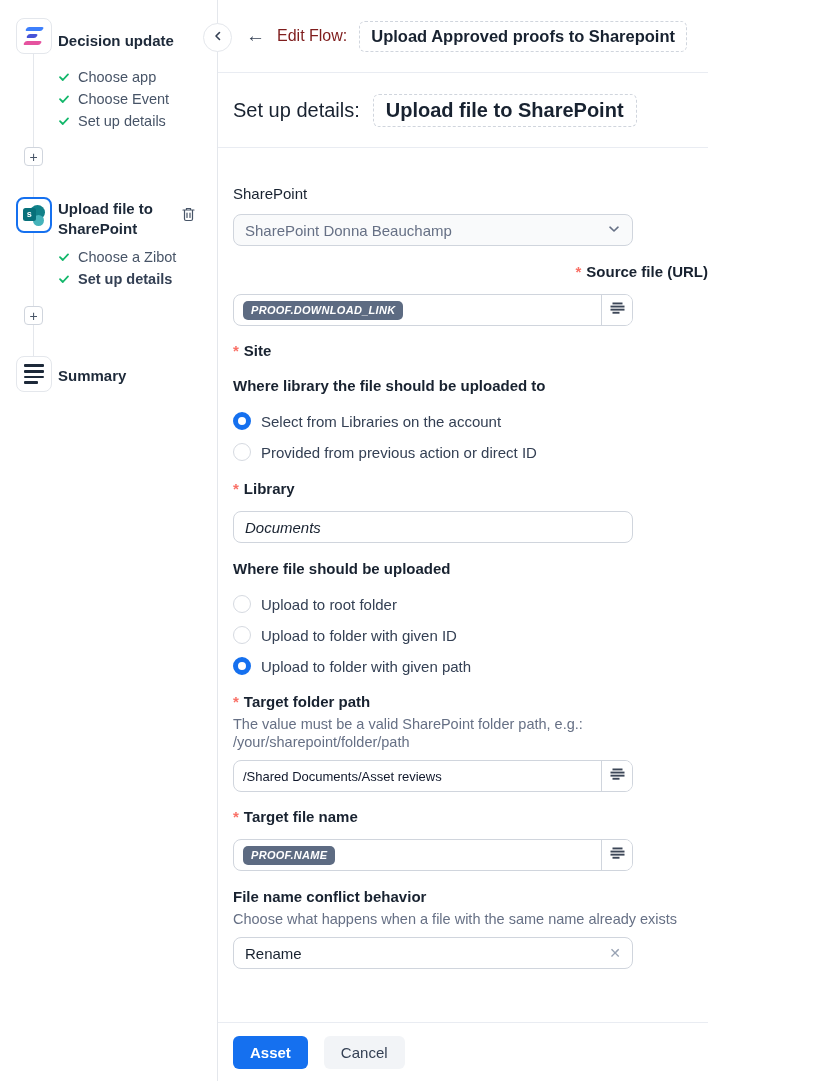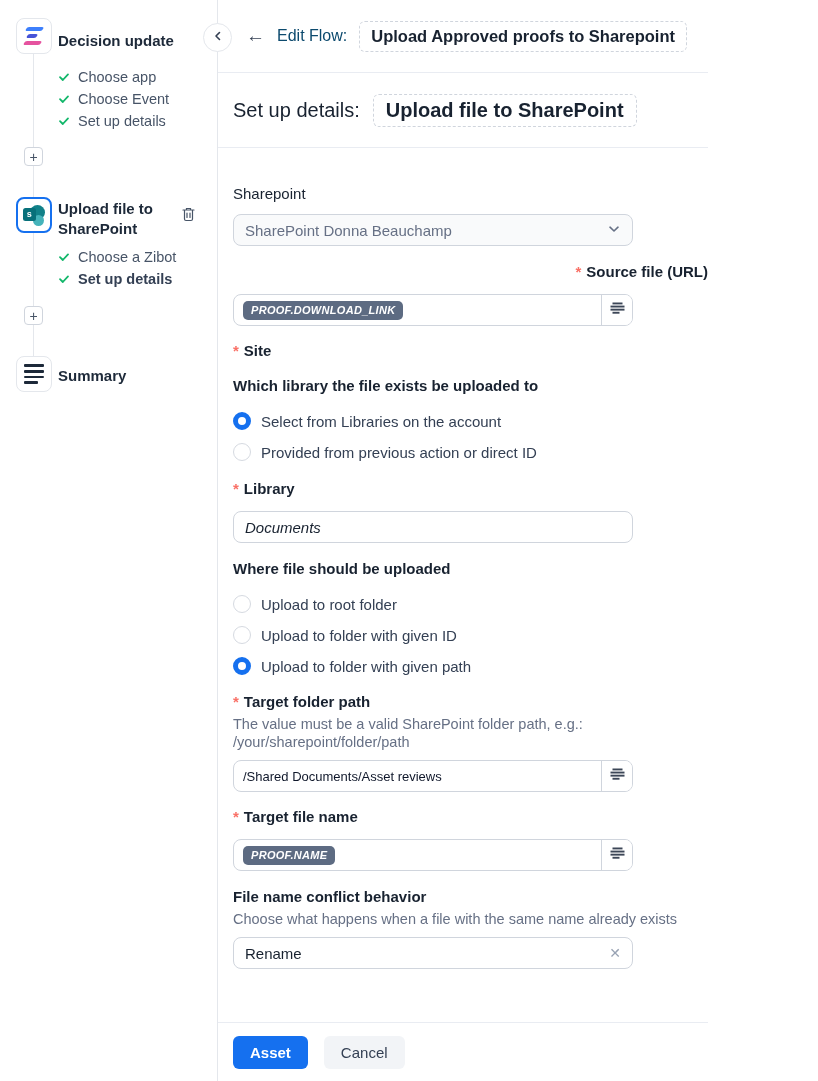--- a/index.html
+++ b/index.html
@@ -40,21 +40,21 @@
   .sum-icon { display:flex; flex-direction:column; gap:3px; }
   .sum-icon span { display:block; height:2.6px; background:#1d2939; border-radius:1px; }
 
   
   .main { position:absolute; left:217px; top:0; bottom:0; right:0; border-left:1px solid #e4e7ec; background:#fff; }
   .collapse-btn { position:absolute; left:-15px; top:23px; width:29px; height:29px; border-radius:50%;
       background:#fff; border:1px solid #e4e7ec; color:#344054; display:flex; align-items:center;
       justify-content:center; cursor:pointer; z-index:5; }
   .topbar { height:73px; border-bottom:1px solid #e9ecf2; display:flex; align-items:center; padding-left:28px; }
   .back-arrow { background:none; border:none; font-size:19px; color:#344054; cursor:pointer; margin-right:12px; }
-  .editflow-label { font-size:16px; color:#0c4a6e; margin-right:12px; }
+  .editflow-label { font-size:16px; color:#7f1d1d; margin-right:12px; }
   .dashed-box { border:1px dashed #d0d5dd; border-radius:6px; padding:5px 11px; font-weight:700; color:#182230; cursor:text; }
   .topbar .dashed-box { font-size:16.5px; }
 
   .panel-head { display:flex; align-items:center; margin:21px 0 0 15px; }
   .panel-head-label { font-size:20px; color:#182230; margin-right:13px; }
   .panel-head .dashed-box { font-size:20px; padding:4px 12px; }
   .head-divider { height:1px; background:#e9ecf2; margin-top:20px; }
 
   .form { padding-left:15px; }
   .flabel { font-size:15px; color:#182230; line-height:18px; }
@@ -208,21 +208,21 @@
     </div>
 
     <div class="panel-head">
       <span class="panel-head-label">Set up details:</span>
       <span class="dashed-box">Upload file to SharePoint</span>
     </div>
     <div class="head-divider"></div>
 
     <div class="form">
 
-      <div class="flabel m-app-label">Sharepoint</div>
+      <div class="flabel m-app-label">SharePoint</div>
       <div class="control select m-select">
         <span class="sel-val">SharePoint Donna Beauchamp</span>
         <span><svg width="14" height="14" viewBox="0 0 14 14">
               <path d="M3 5.2 7 9l4-3.8" stroke="#667085" stroke-width="1.6" fill="none" stroke-linecap="round" stroke-linejoin="round"></path>
             </svg></span>
       </div>
 
       <div class="flabel bold m-src-label"><span class="req">*</span><span>Source file (URL)</span></div>
       <div class="control iconized m-input13">
         <div class="input-main">
@@ -235,21 +235,21 @@
                   <rect x="0.5" y="3.6" width="14" height="1.9"></rect>
                   <rect x="0.5" y="6.7" width="14" height="1.9"></rect>
                   <rect x="2.5" y="9.8" width="7" height="1.9"></rect>
                 </g>
               </svg></span>
         </button>
       </div>
 
       <div class="flabel bold m-site-label"><span class="req">*</span><span>Site</span></div>
 
-      <div class="flabel bold m-group-label">Which library the file exists be uploaded to</div>
+      <div class="flabel bold m-group-label">Where library the file should be uploaded to</div>
       <label class="radio-row m-radio-first">
         <span class="radio on"></span>
         <span class="rlab">Select from Libraries on the account</span>
       </label>
       <label class="radio-row m-radio">
         <span class="radio"></span>
         <span class="rlab">Provided from previous action or direct ID</span>
       </label>
 
       <div class="flabel bold m-lib-label"><span class="req">*</span><span>Library</span></div>

